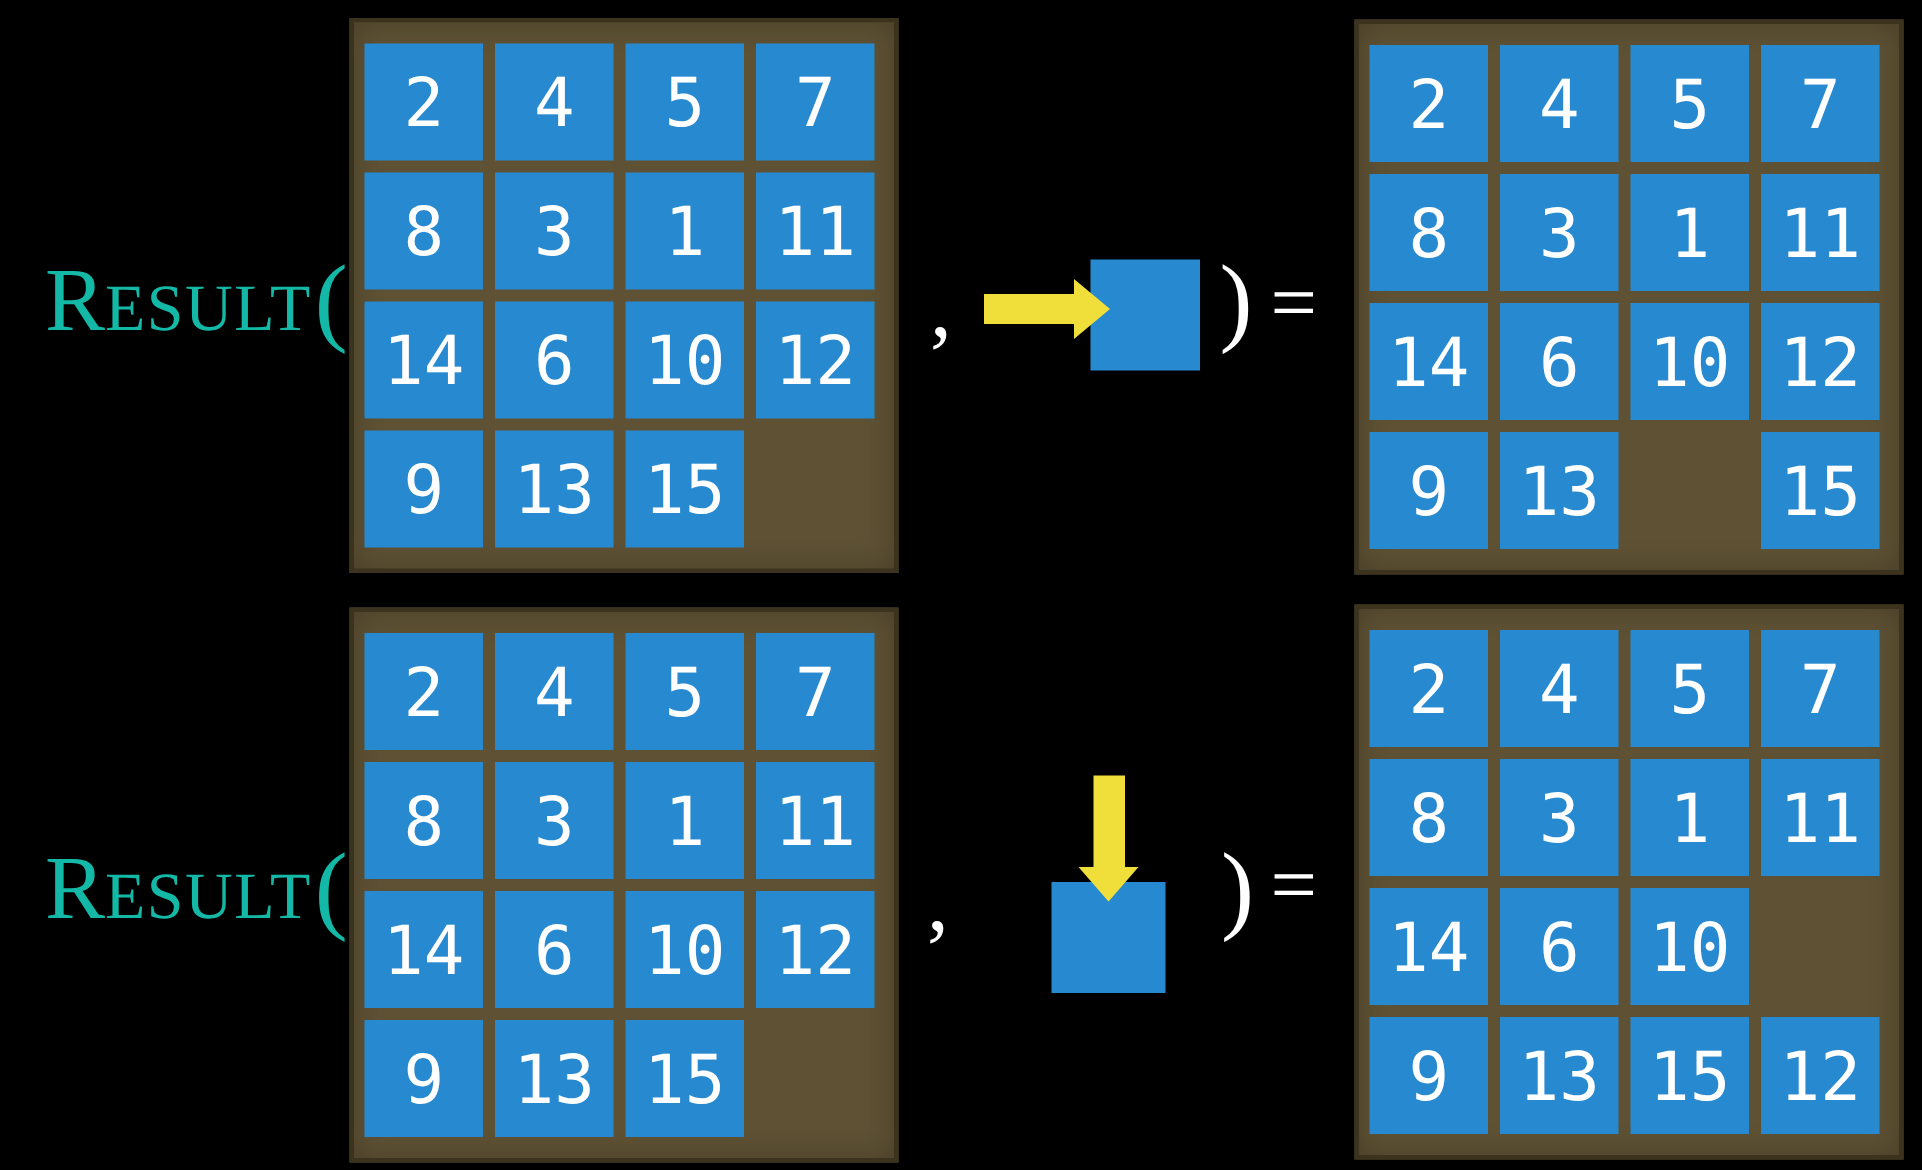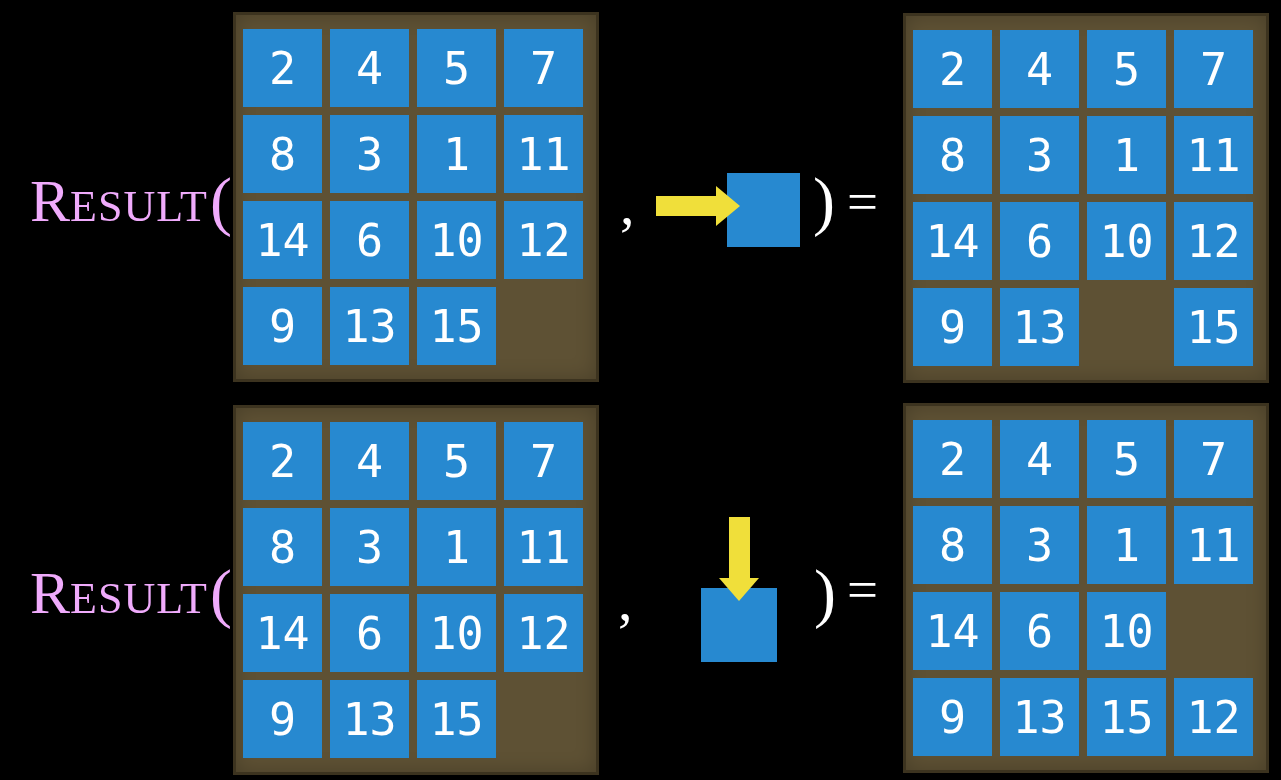--- a/index.html
+++ b/index.html
@@ -2,21 +2,21 @@
 <html><head>
 <meta charset="utf-8">
 <style>
   html,body{margin:0;padding:0;background:#000;}
   .canvas{
     position:relative;width:1281px;height:780px;background:var(--bg,#000);
     overflow:hidden;font-family:"Liberation Serif",serif;
   }
   .abs{position:absolute;}
   
-  .func-label{color:#f0abfc;white-space:nowrap;line-height:1;}
+  .func-label{color:#14b8a6;white-space:nowrap;line-height:1;}
   .func-label .cap{font-size:60px;}
   .func-label .smallcaps{font-size:44px;letter-spacing:1px;}
   .func-label .bigparen{font-size:66px;position:relative;top:2px;margin-left:2px;}
   .punct{color:#fff;line-height:1;white-space:nowrap;}
   .comma{font-size:58px;}
   .cparen{font-size:66px;}
   .equals{font-size:55px;}
   
   .board{
     box-sizing:border-box;width:366px;height:370px;

